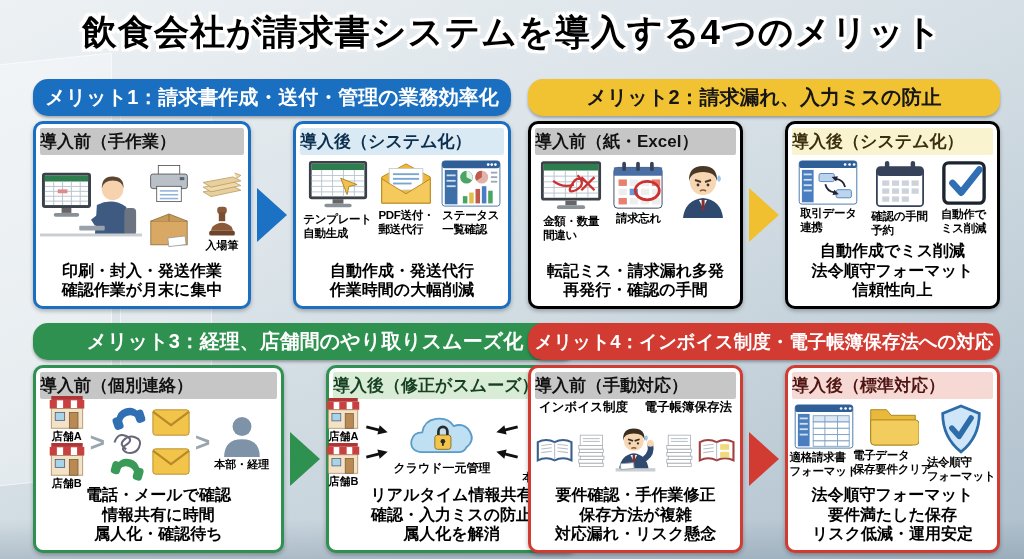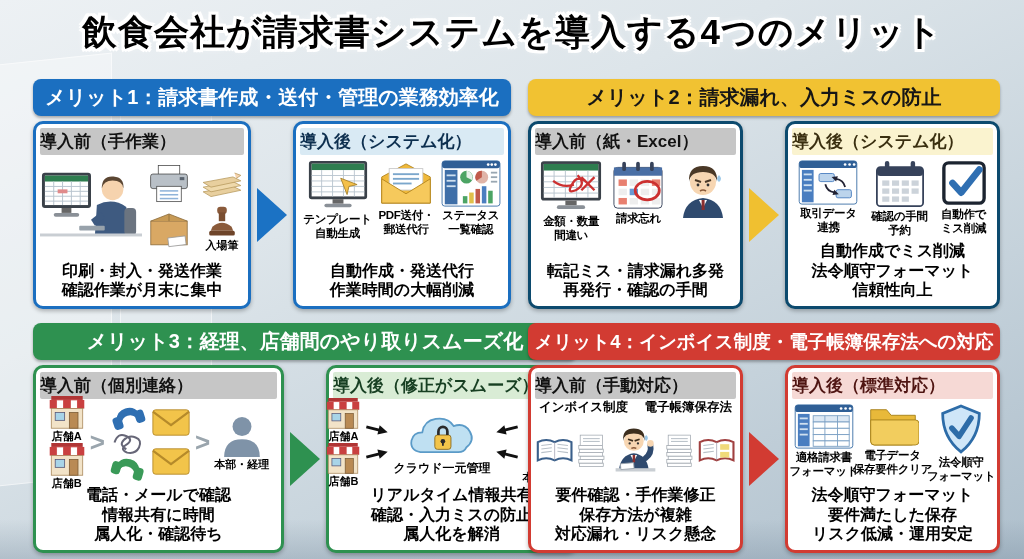--- a/index.html
+++ b/index.html
@@ -19,33 +19,33 @@
     text-shadow:-3px -3px 0 #fff,3px -3px 0 #fff,-3px 3px 0 #fff,3px 3px 0 #fff,
                  0 -3px 0 #fff,0 3px 0 #fff,-3px 0 0 #fff,3px 0 0 #fff,0 0 8px rgba(255,255,255,.9);
   }
 
   .panel{position:absolute;height:232px;}
   .p1{left:33px;top:79px;width:478px;}
   .p2{left:528px;top:79px;width:472px;}
   .p3{left:33px;top:323px;width:544px;}
   .p4{left:528px;top:323px;width:472px;}
 
-  .phead{height:37px;line-height:37px;border-radius:8px;text-align:center;color:#fff;
+  .phead{height:37px;line-height:37px;border-radius:15px;text-align:center;color:#fff;
          font-weight:800;font-size:20px;box-shadow:0 2px 3px rgba(0,0,0,.3);white-space:nowrap;}
   .p4 .phead{font-size:18.5px;}
   .h-blue{background:#1b6fc0;}
   .h-yellow{background:#f1c232;color:#161616;}
   .h-green{background:#2e9150;}
   .h-red{background:#d23b32;}
 
   .pbody{display:flex;margin-top:5px;height:188px;}
   .sub{flex:1;background:#fff;border-radius:10px;display:flex;flex-direction:column;
        padding:4px;box-sizing:border-box;box-shadow:0 2px 4px rgba(0,0,0,.28);min-width:0;}
   .b-blue{border:3px solid #1b6fc0;}
-  .b-yellow{border:3px solid #0c4a6e;}
+  .b-yellow{border:3px solid #000000;}
   .b-green{border:3px solid #2e9150;}
   .b-red{border:3px solid #d23b32;}
 
   .arrowcol{width:42px;flex:none;display:flex;align-items:center;justify-content:center;}
   .tri{width:0;height:0;border-top:27px solid transparent;border-bottom:27px solid transparent;border-left:30px solid #000;}
   .t-blue{border-left-color:#1b72c4;}
   .t-yellow{border-left-color:#f0c030;}
   .t-green{border-left-color:#2e9150;}
   .t-red{border-left-color:#d23b32;}
 
@@ -54,21 +54,21 @@
   .sh-blue{background:#d9eaf4;color:#0d2f4f;}
   .sh-yellow{background:#faf3cf;color:#3a2f10;}
   .sh-green{background:#d9ecd5;color:#173f22;}
   .sh-red{background:#f6d9d5;color:#4f1512;}
 
   .icons{flex:1;display:flex;align-items:center;justify-content:center;gap:4px;min-height:0;}
   .lines{flex:none;text-align:center;font-weight:800;font-size:16px;line-height:1.22;
          color:#000;padding-bottom:2px;white-space:nowrap;}
   .itemrow{flex:1;display:flex;align-items:flex-start;justify-content:space-around;padding-top:5px;min-height:0;}
   .item{display:flex;flex-direction:column;align-items:center;gap:2px;min-width:0;}
-  .cap{font-size:11.5px;font-weight:800;line-height:1.18;text-align:center;color:#000;
+  .cap{font-size:11.5px;font-weight:800;line-height:1.18;color:#000;
        white-space:nowrap;letter-spacing:-.3px;}
   .minilabel{font-size:11px;font-weight:800;color:#000;text-align:center;white-space:nowrap;line-height:1.1;}
   .grid2{display:grid;grid-template-columns:auto auto;gap:2px 8px;align-items:center;justify-items:center;}
   .chev{font-size:26px;font-weight:900;color:#9aa5ad;line-height:1;}
   .col{display:flex;flex-direction:column;align-items:center;gap:1px;}
   .tagrow{display:flex;justify-content:space-between;padding:2px 4px 0;flex:none;}
   .arr{display:block;}
   .arr.d1{transform:rotate(14deg);}
   .arr.d2{transform:rotate(-14deg);}
   .arr.d3{transform:rotate(166deg);}

